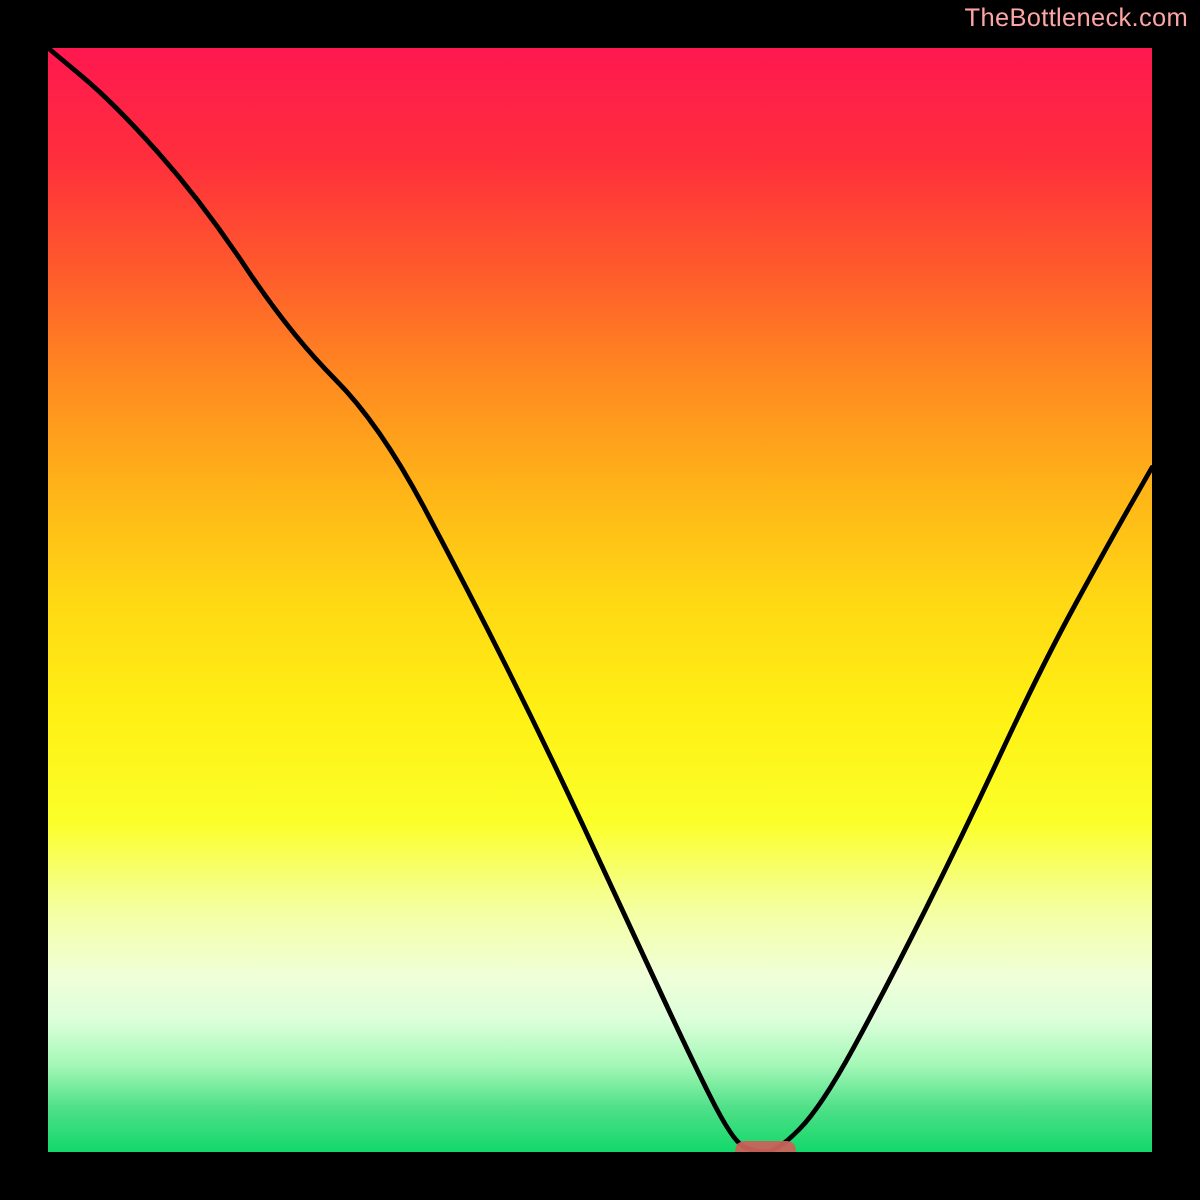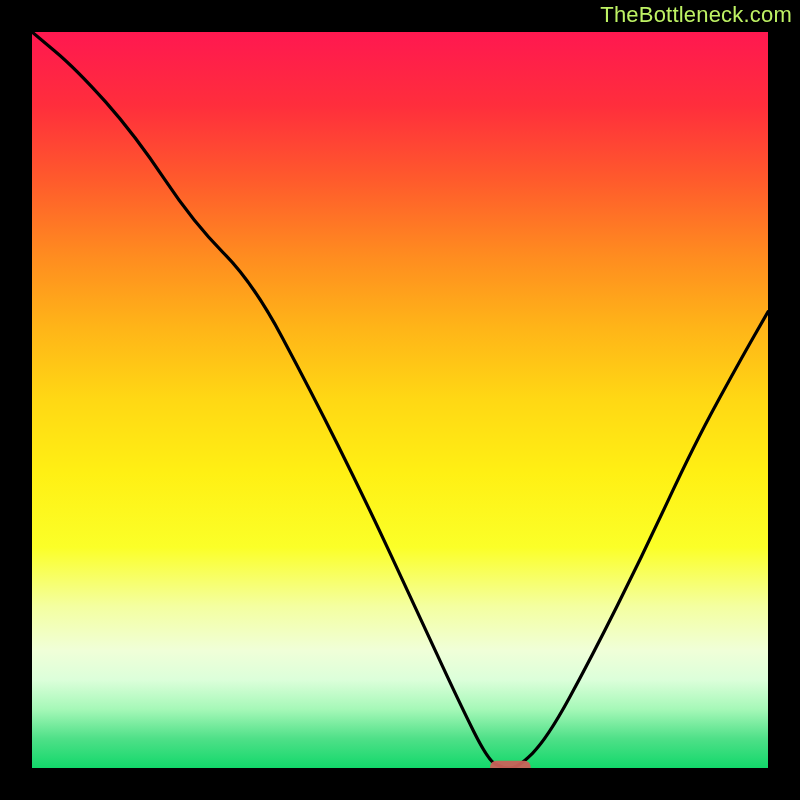--- a/index.html
+++ b/index.html
@@ -14,22 +14,22 @@
   .frame {
     position: relative;
     width: 800px;
     height: 800px;
     background: #000;
   }
   .watermark {
     position: absolute;
     top: 2px;
     right: 8px;
-    color: #bef264;
-    font-size: 22px;
+    color: #fca5a5;
+    font-size: 17px;
     font-weight: 500;
     letter-spacing: 0.2px;
     z-index: 10;
   }
   svg {
     position: absolute;
     top: 0;
     left: 0;
   }
 </style>

